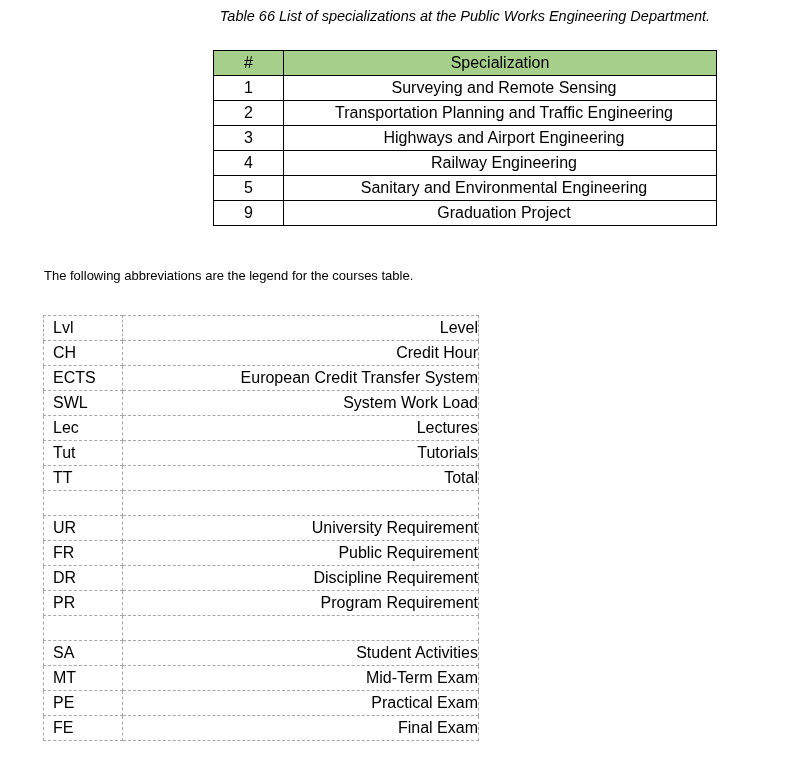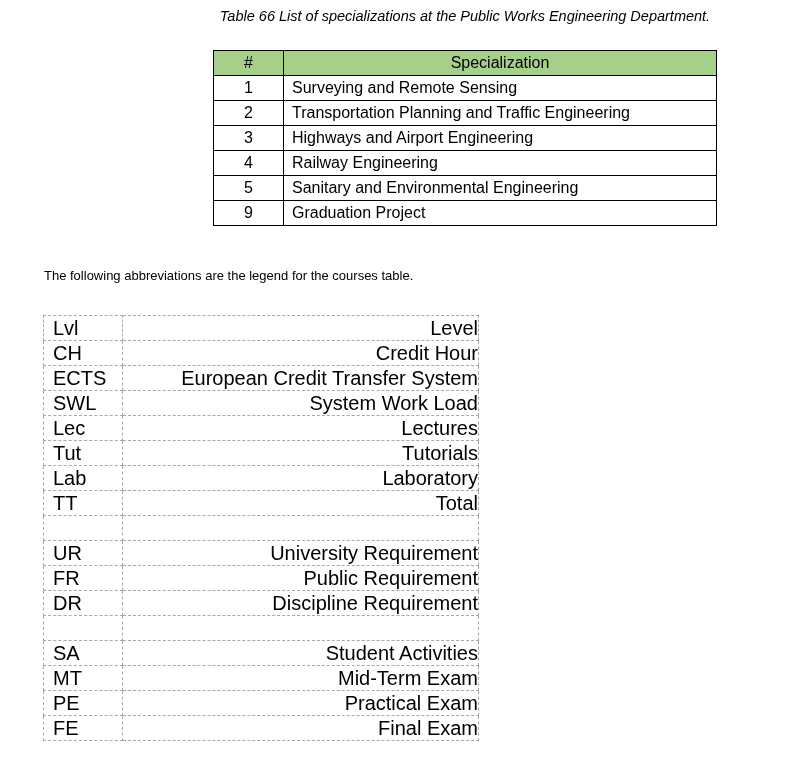--- a/index.html
+++ b/index.html
@@ -40,41 +40,41 @@
     border: 1.5px solid var(--spec-border);
     height: 25px;
     font-size: 16px;
     font-weight: normal;
     vertical-align: middle;
     overflow: hidden;
     white-space: nowrap;
   }
   .spec-table th { background: var(--header-green); text-align: center; }
   .spec-table .col-num { width: 70px; text-align: center; }
-  .spec-table .col-name { text-align: left; padding-left: 8px; }
+  .spec-table .col-name { text-align: center; padding-left: 8px; }
   .spec-table th.col-name { text-align: center; padding-left: 0; }
 
   
   .legend-intro {
     position: absolute;
     left: 44px; top: 268px;
     font-size: 13px;
     white-space: nowrap;
   }
 
   
   .legend-table {
     position: absolute;
     left: 43px; top: 315px;
     width: 436px;
   }
   .legend-table td {
     border: 1px dashed var(--legend-border);
     height: 25px;
-    font-size: 20px;
+    font-size: 16px;
     vertical-align: middle;
     overflow: hidden;
     white-space: nowrap;
   }
   .legend-table .col-abbr { width: 79px; padding-left: 9px; text-align: left; }
   .legend-table .col-meaning { padding-left: 7px; text-align: right; }
 </style>
 </head>
 <body>
 
@@ -139,42 +139,42 @@
       </tr>
       <tr>
         <td class="col-abbr">Lec</td>
         <td class="col-meaning">Lectures</td>
       </tr>
       <tr>
         <td class="col-abbr">Tut</td>
         <td class="col-meaning">Tutorials</td>
       </tr>
       <tr>
-        <td class="col-abbr">Lab</td>
-        <td class="col-meaning">Laboratory</td>
-      </tr>
-      <tr>
         <td class="col-abbr">TT</td>
         <td class="col-meaning">Total</td>
       </tr>
       <tr>
         <td class="col-abbr"></td>
         <td class="col-meaning"></td>
       </tr>
       <tr>
         <td class="col-abbr">UR</td>
         <td class="col-meaning">University Requirement</td>
       </tr>
       <tr>
         <td class="col-abbr">FR</td>
         <td class="col-meaning">Public Requirement</td>
       </tr>
       <tr>
         <td class="col-abbr">DR</td>
         <td class="col-meaning">Discipline Requirement</td>
+      </tr>
+      <tr>
+        <td class="col-abbr">PR</td>
+        <td class="col-meaning">Program Requirement</td>
       </tr>
       <tr>
         <td class="col-abbr"></td>
         <td class="col-meaning"></td>
       </tr>
       <tr>
         <td class="col-abbr">SA</td>
         <td class="col-meaning">Student Activities</td>
       </tr>
       <tr>

